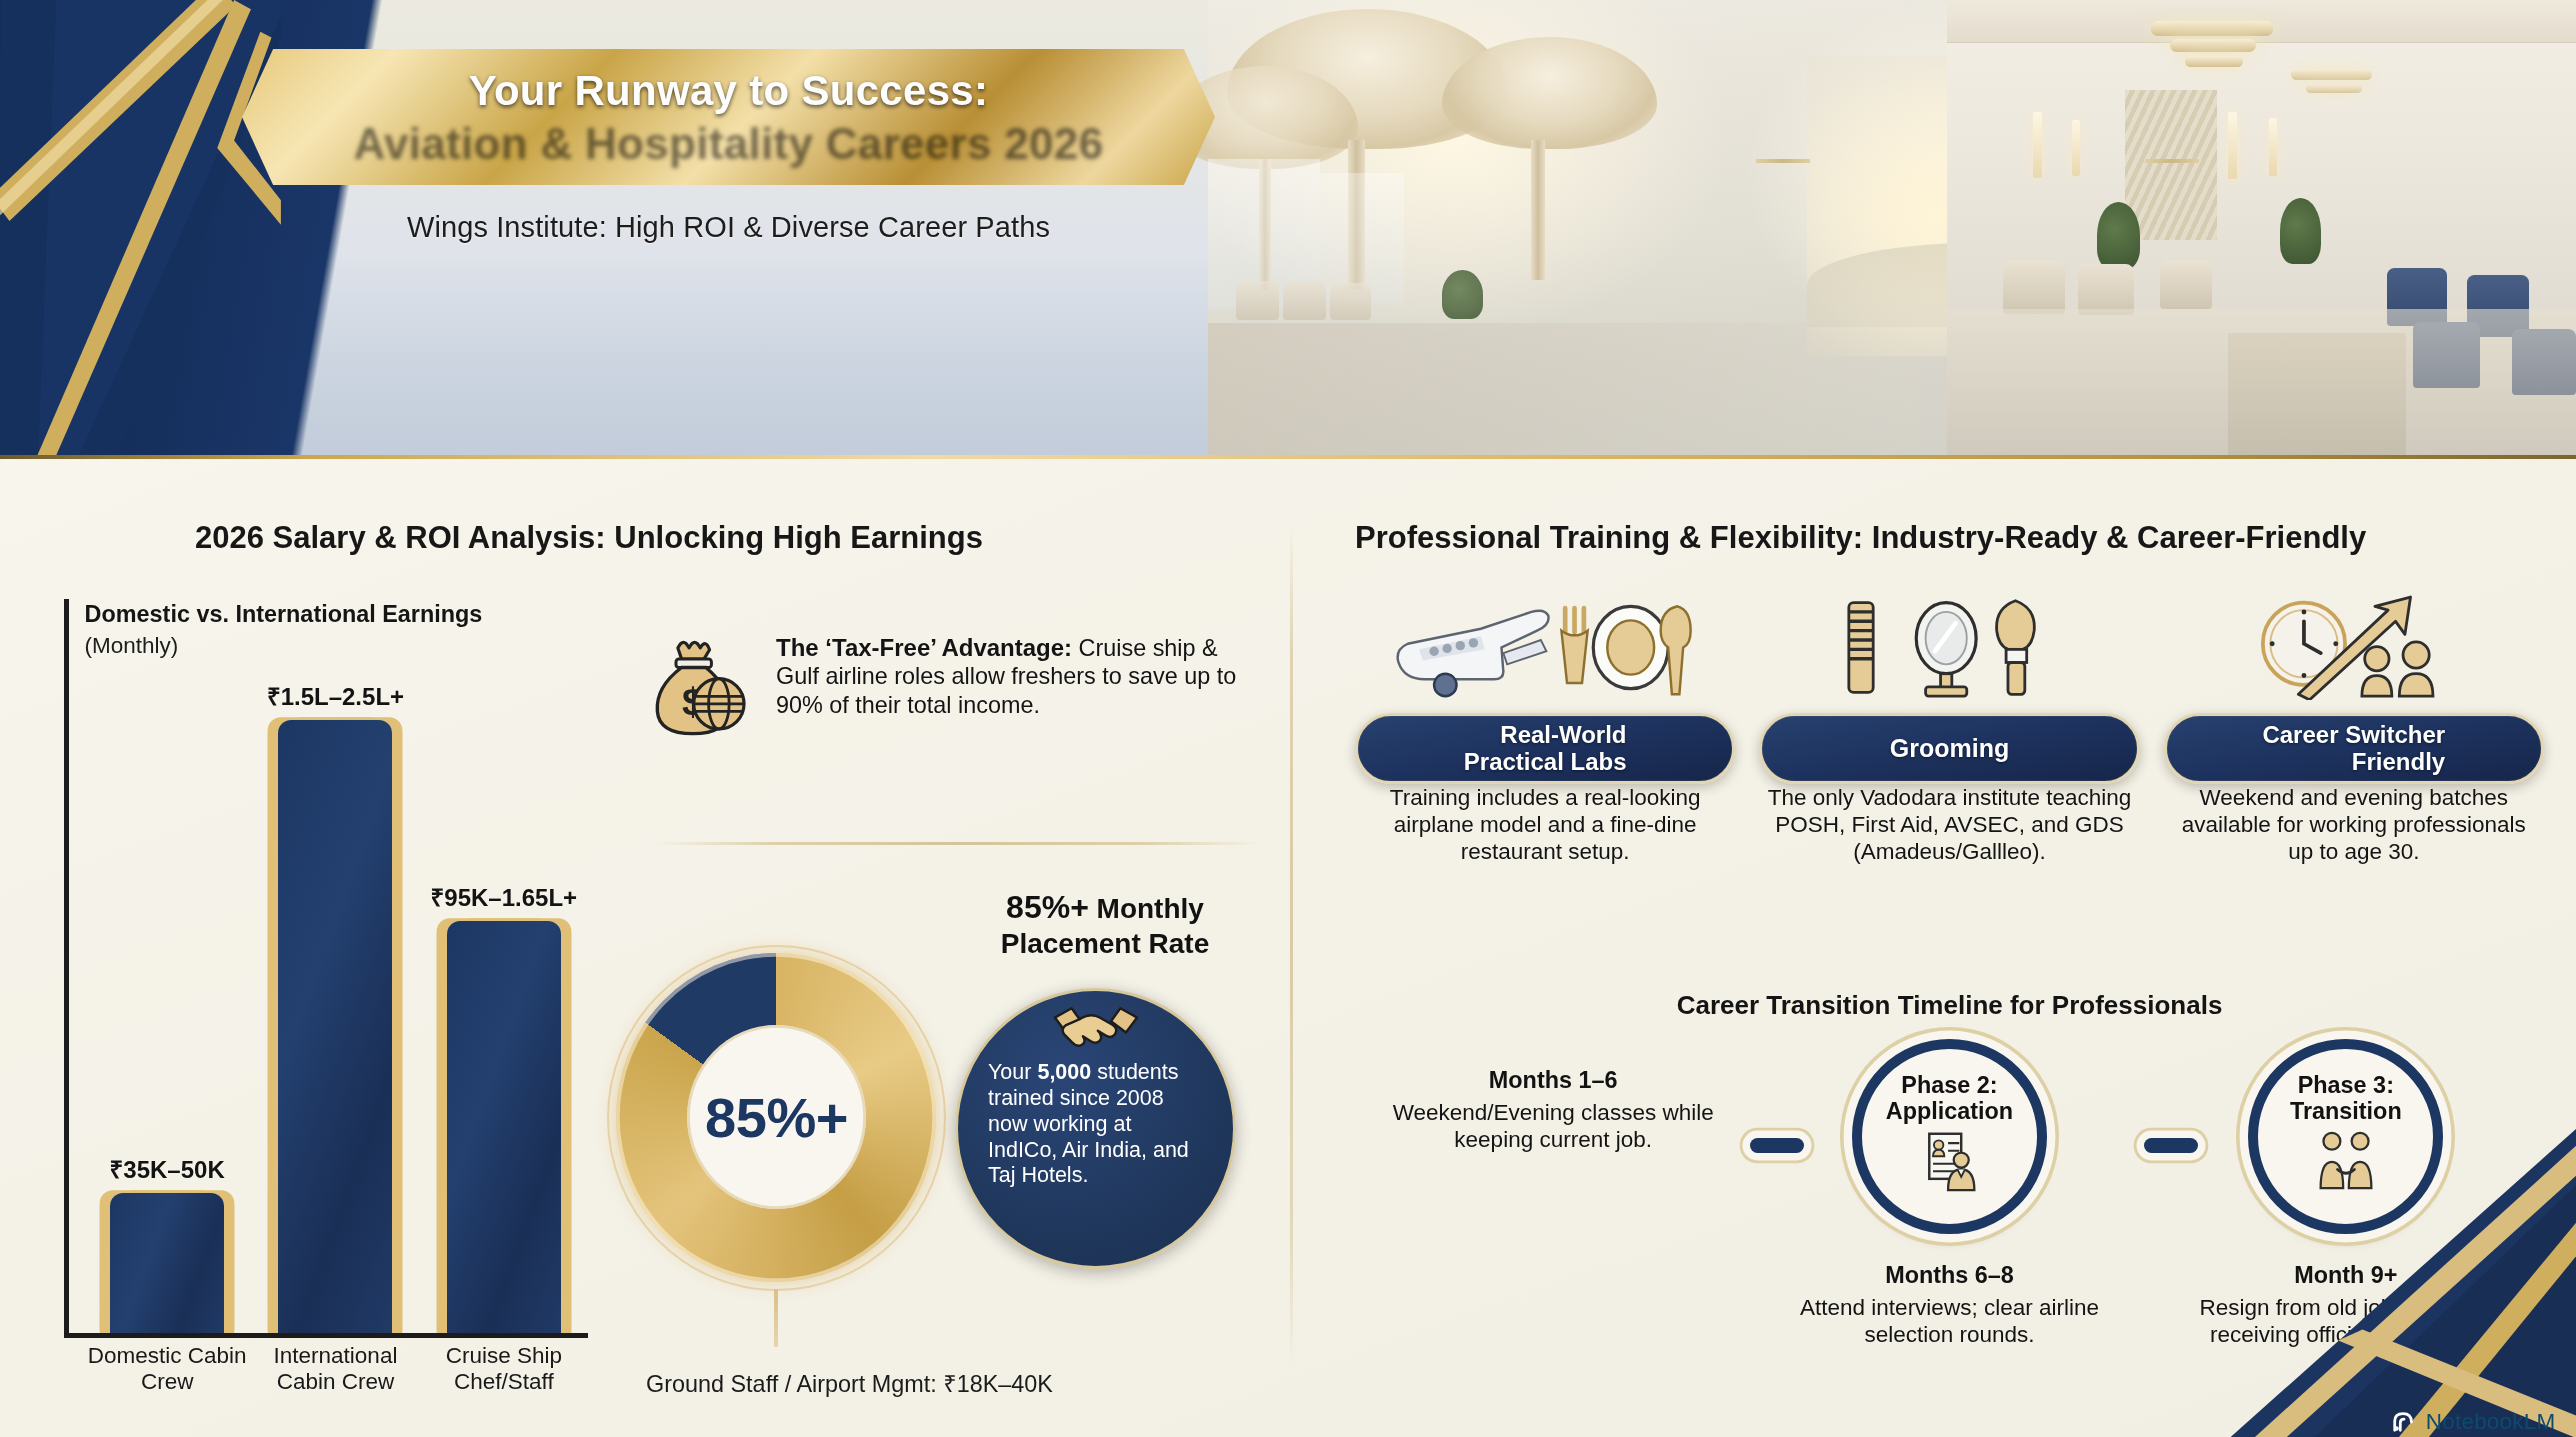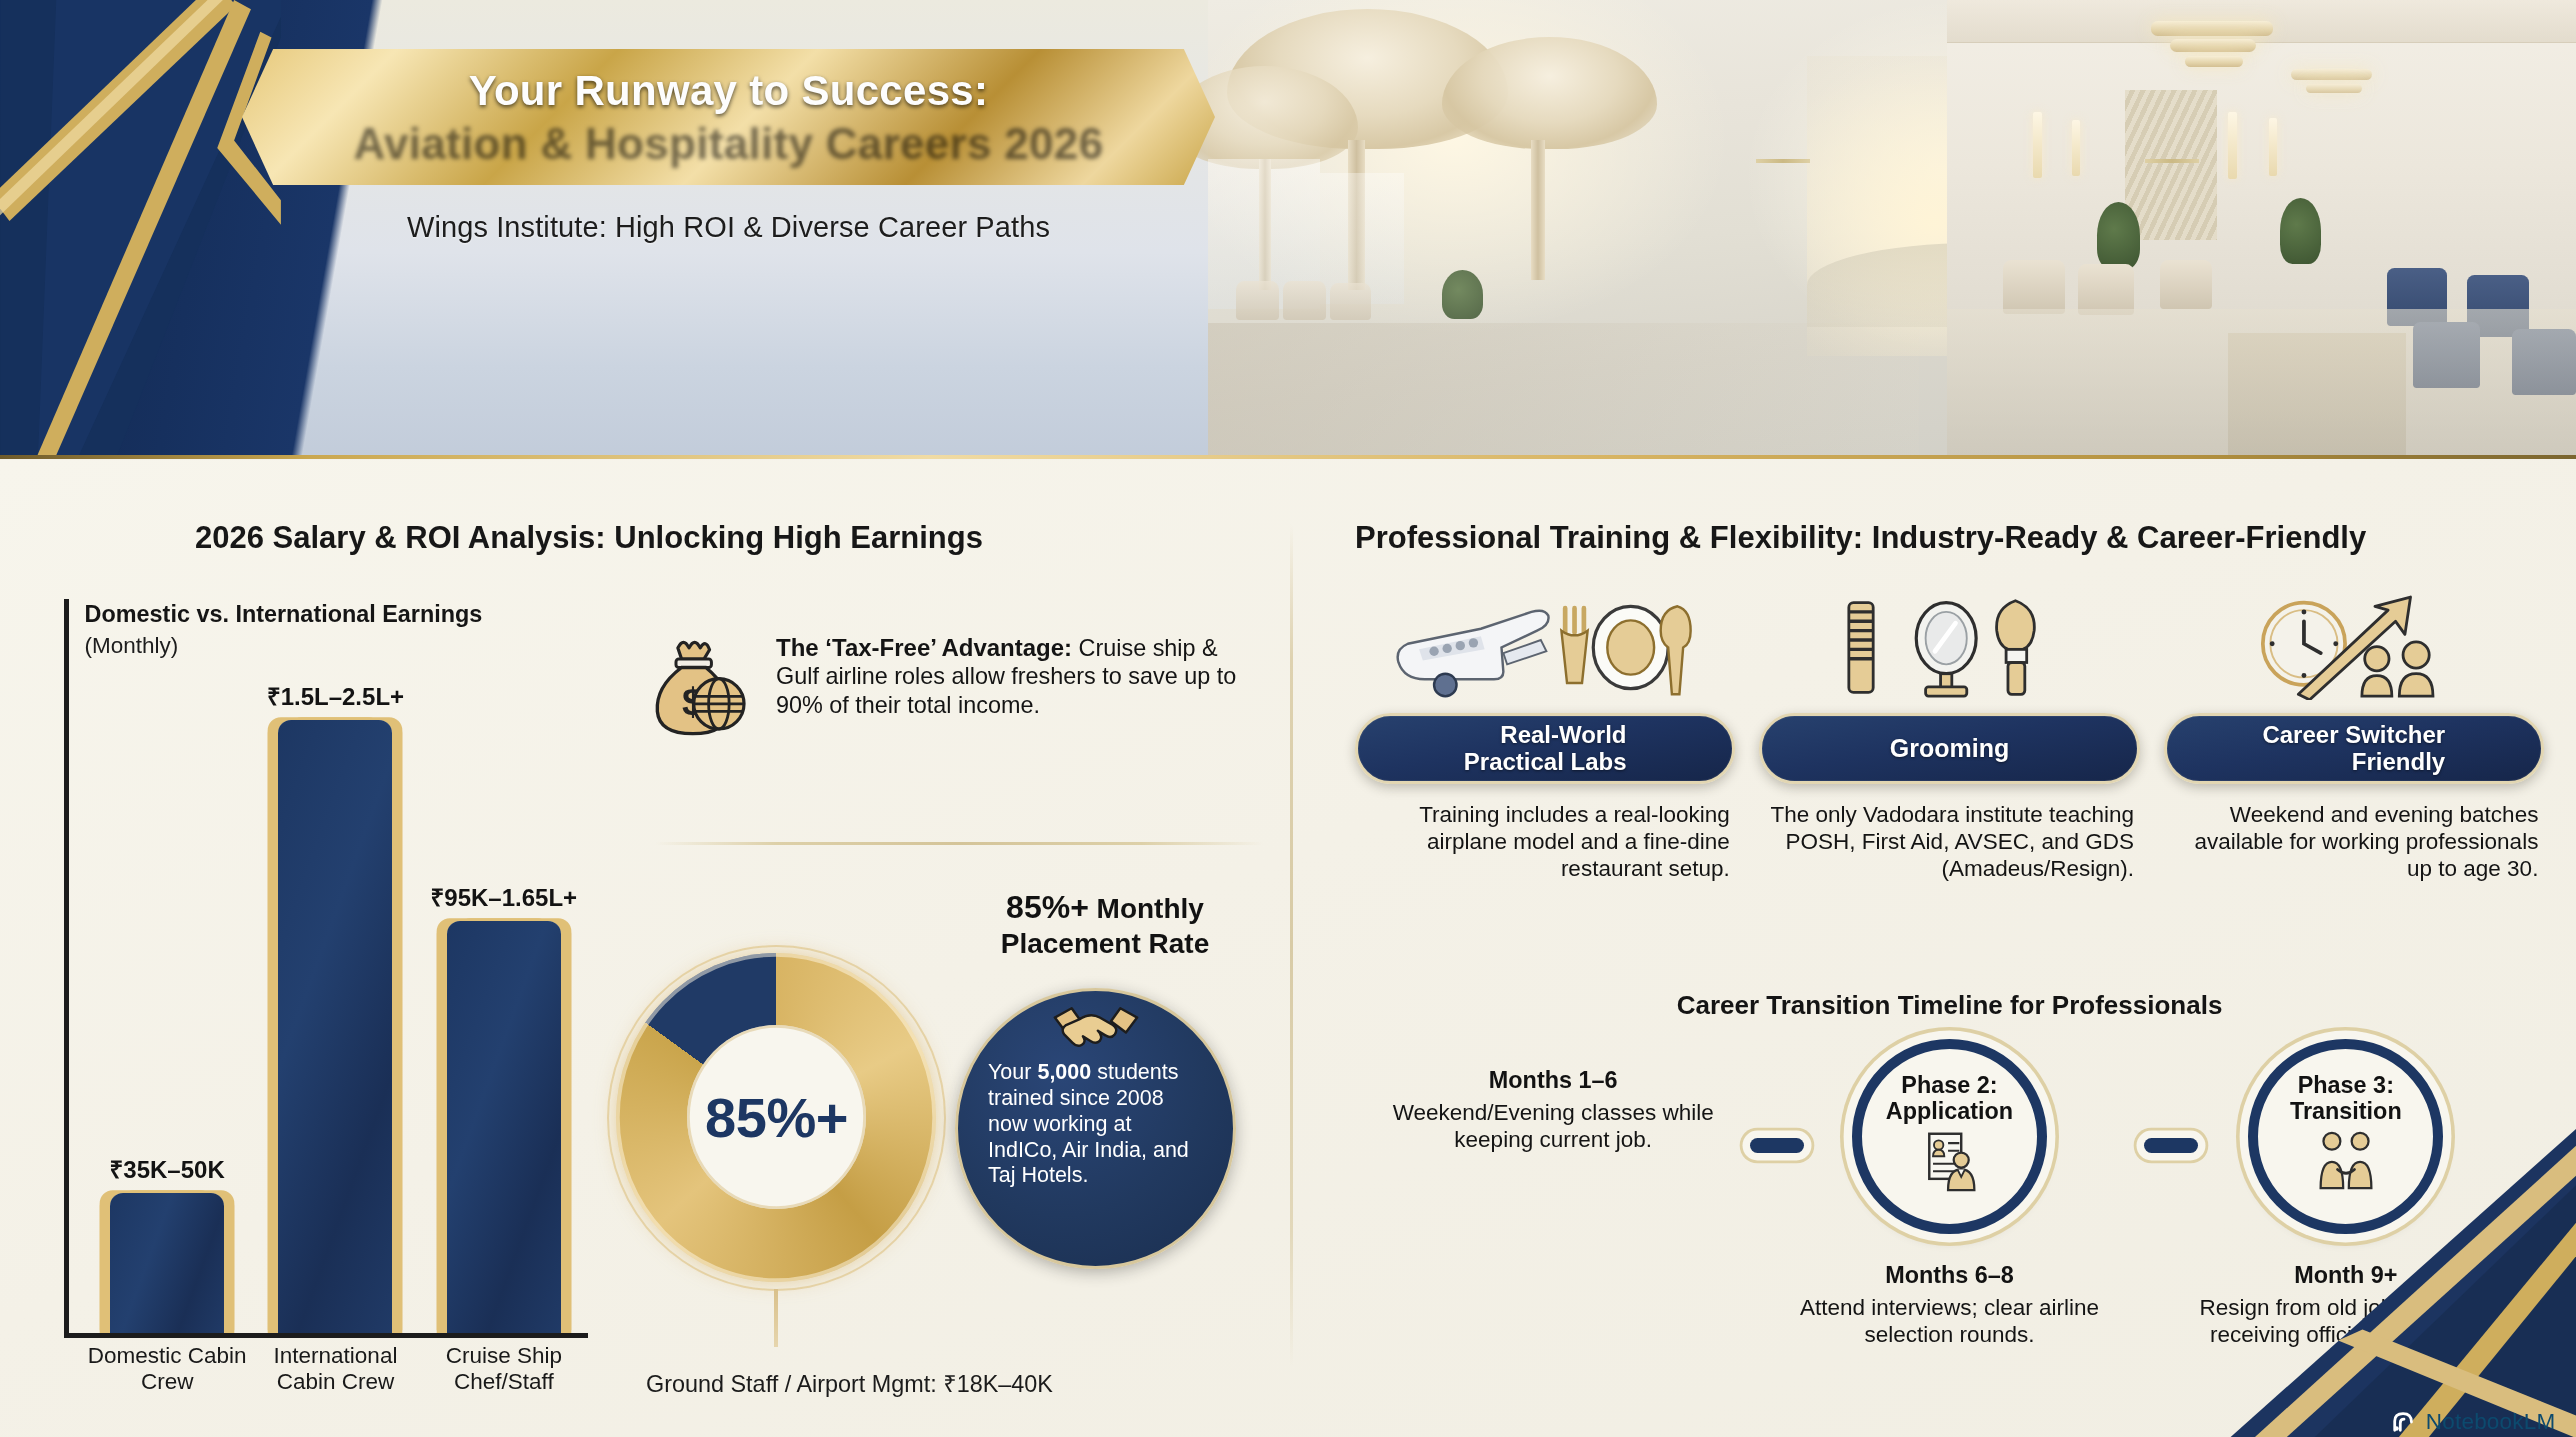--- a/index.html
+++ b/index.html
@@ -169,21 +169,21 @@
   .pill {
     margin-top:13px; width:100%; height:71px; border-radius:37px;
     background:linear-gradient(170deg,#27416e 0%,#1e3360 45%,#16264a 100%);
     border:3.7px solid #e2d6b2;
     box-shadow:0 3.7px 11.2px rgba(40,36,22,.26), inset 0 0 0 0.9px rgba(255,255,255,.06);
     display:flex; align-items:center; justify-content:center;
     color:#fff; font-size:25px; font-weight:bold; line-height:1.1; text-align:right;
     text-shadow:0 0.9px 2.8px rgba(0,0,0,.5);
   }
   .pill.two { font-size:24px; }
-  .feat-desc { margin-top:17px; font-size:22.5px; line-height:1.2; text-align:right; color:#141414; padding:0 5.6px; }
+  .feat-desc { font-size:22.5px; line-height:1.2; text-align:center; color:#141414; padding:0 5.6px; }
   .pill-conn { position:absolute; top:159px; height:3.7px; background:linear-gradient(90deg,#ded0a5,#cbb984,#ded0a5); }
   #conn1 { left:1756px; width:54px; }
   #conn2 { left:2145px; width:54px; }
 
   
   .tl-title { position:absolute; left:1355px; top:990px; width:1189px; text-align:center;
     font-size:26px; font-weight:bold; color:#141414; }
   .tl-row { position:absolute; left:1355px; top:1039px; width:1189px; height:374px; display:flex; }
   .tl-item { flex:1; display:flex; flex-direction:column; align-items:center; position:relative; }
   .tl-circle {
@@ -401,21 +401,21 @@
           <ellipse cx="122" cy="46" rx="22" ry="28" fill="#e9eaea" stroke="#9aa0a4" stroke-width="2"></ellipse>
           <path d="M110 60 L132 30" stroke="#ffffff" stroke-width="5" stroke-linecap="round"></path>
           <rect x="116" y="84" width="12" height="16" fill="#e5cc96" stroke="#2e2e2e" stroke-width="3"></rect>
           <rect x="100" y="98" width="44" height="10" rx="3" fill="#e5cc96" stroke="#2e2e2e" stroke-width="3"></rect>
           <path d="M196 6 q22 8 20 32 q-2 16 -12 20 h-16 q-10 -4 -12 -20 q-2 -24 20 -32 z" fill="#e5cc96" stroke="#2e2e2e" stroke-width="3"></path>
           <rect x="186" y="58" width="22" height="14" fill="#f5f5f1" stroke="#2e2e2e" stroke-width="3"></rect>
           <rect x="188" y="72" width="18" height="34" rx="4" fill="#e5cc96" stroke="#2e2e2e" stroke-width="3"></rect>
         </svg>
       </div>
       <div class="pill" style="white-space:pre-line;">Grooming</div>
-      <div class="feat-desc">The only Vadodara institute teaching POSH, First Aid, AVSEC, and GDS (Amadeus/Resign).</div>
+      <div class="feat-desc">The only Vadodara institute teaching POSH, First Aid, AVSEC, and GDS (Amadeus/Gallleo).</div>
     </div>
 
     <div class="feat">
       <div class="feat-icon">
         <svg width="215" height="105" viewBox="0 0 230 112">
           <circle cx="62" cy="52" r="44" fill="#f4f2ea" stroke="#c9a35a" stroke-width="4"></circle>
           <circle cx="62" cy="52" r="36" fill="none" stroke="#d9bd84" stroke-width="2"></circle>
           <path d="M62 28 v24 l18 10" stroke="#2e2e2e" stroke-width="4" fill="none" stroke-linecap="round"></path>
           <circle cx="62" cy="18" r="2.6" fill="#2e2e2e"></circle>
             <circle cx="96" cy="52" r="2.6" fill="#2e2e2e"></circle>

